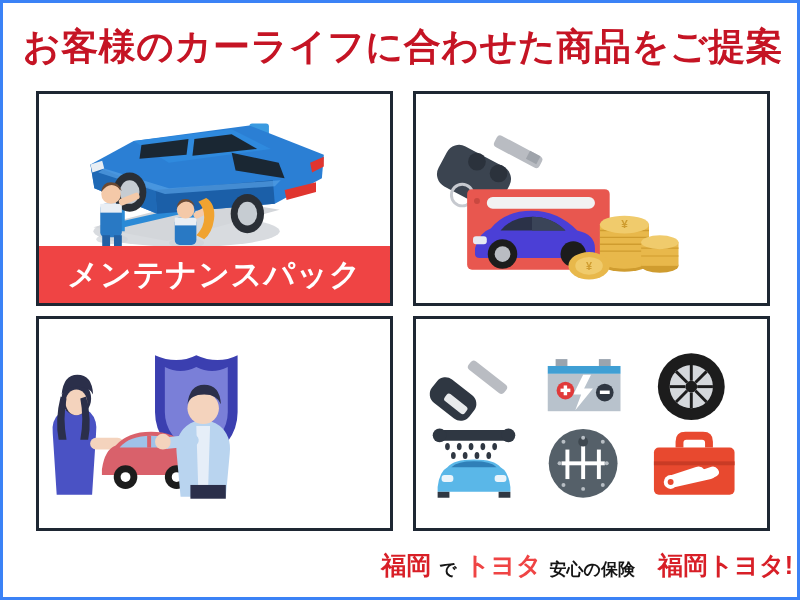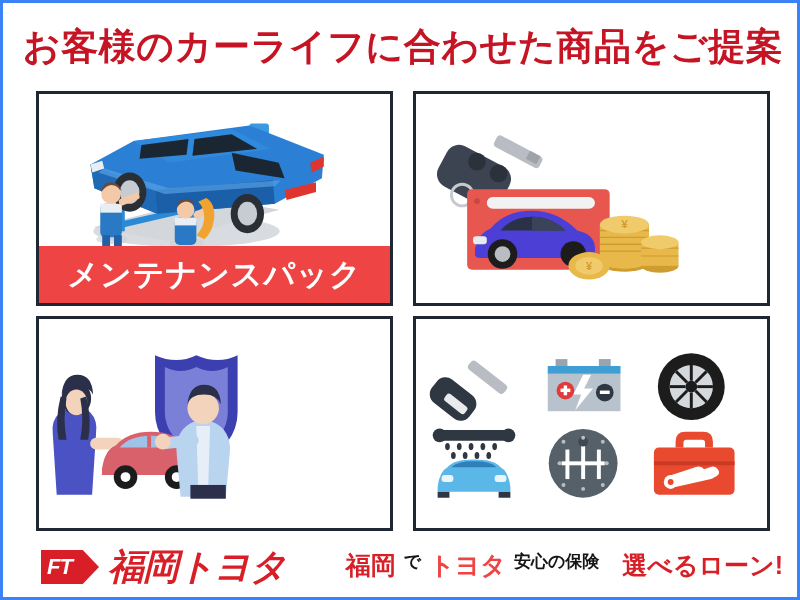--- a/index.html
+++ b/index.html
@@ -129,24 +129,24 @@
     font-size: 36px;
     font-weight: bold;
     font-style: italic;
     letter-spacing: -1px;
     line-height: 1;
     white-space: nowrap;
   }
 
   .tagline {
     position: absolute;
-    right: 16px;
+    right: 6px;
     top: 16px;
     display: flex;
-    align-items: flex-start;
+    align-items: flex-end;
     white-space: nowrap;
     gap: 7px;
   }
   .tagline .red-lg {
     color: #d81f27;
     font-size: 25px;
     font-weight: bold;
     line-height: 1;
   }
   .tagline .blk-sm {
@@ -438,31 +438,25 @@
             <circle cx="259" cy="137" r="3" fill="#e8492f"></circle>
           </g>
         </svg>
       </div>
     </div>
 
   </div>
 
   <div class="footer">
 
-    <div class="logo">
-      <span class="ft-badge">
-        <span class="ft-text">FT</span>
-      </span>
-      <span class="logo-word">福岡トヨタ</span>
-    </div>
 
     <div class="tagline">
       <span class="red-lg">福岡</span>
       <span class="blk-sm">で</span>
       <span class="blk-lg">トヨタ</span>
       <span class="blk-sm">安心の保険</span>
       <span class="gap"></span>
-      <span class="red-lg">選べるローン!</span>
+      <span class="red-lg">福岡トヨタ!</span>
     </div>
 
   </div>
 
 </div>
 
 </body></html>

